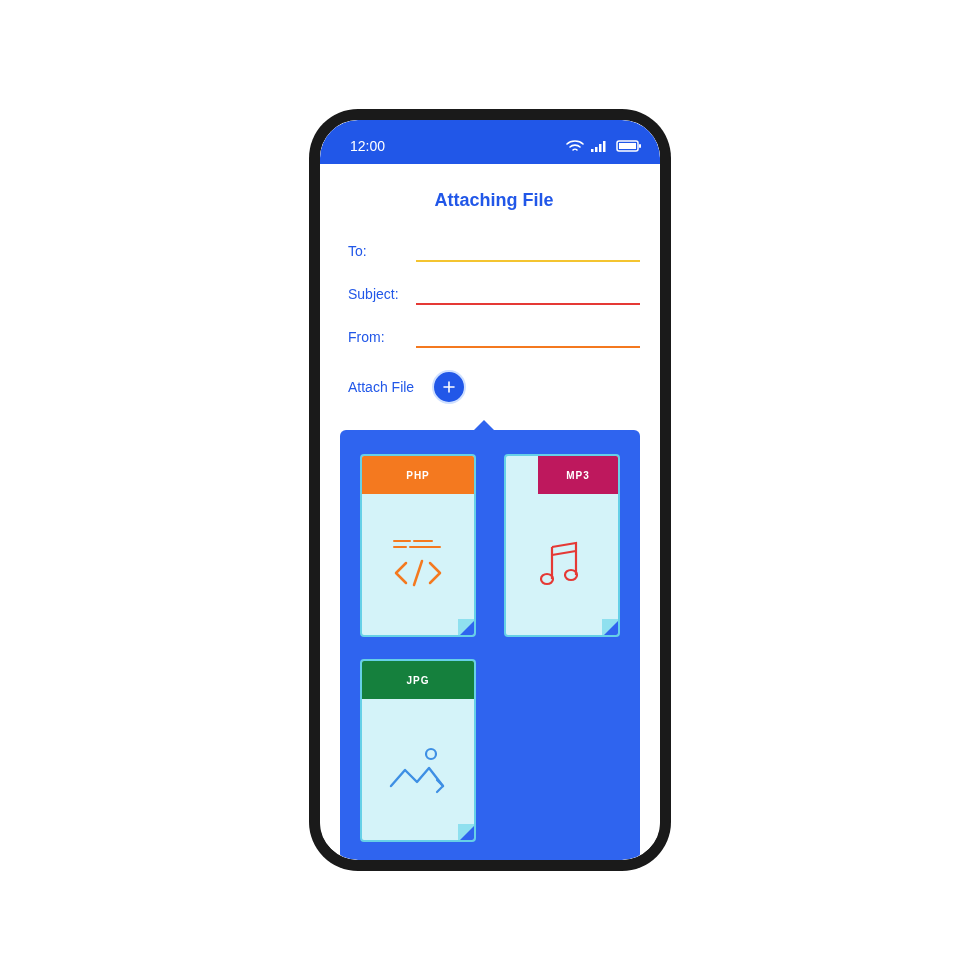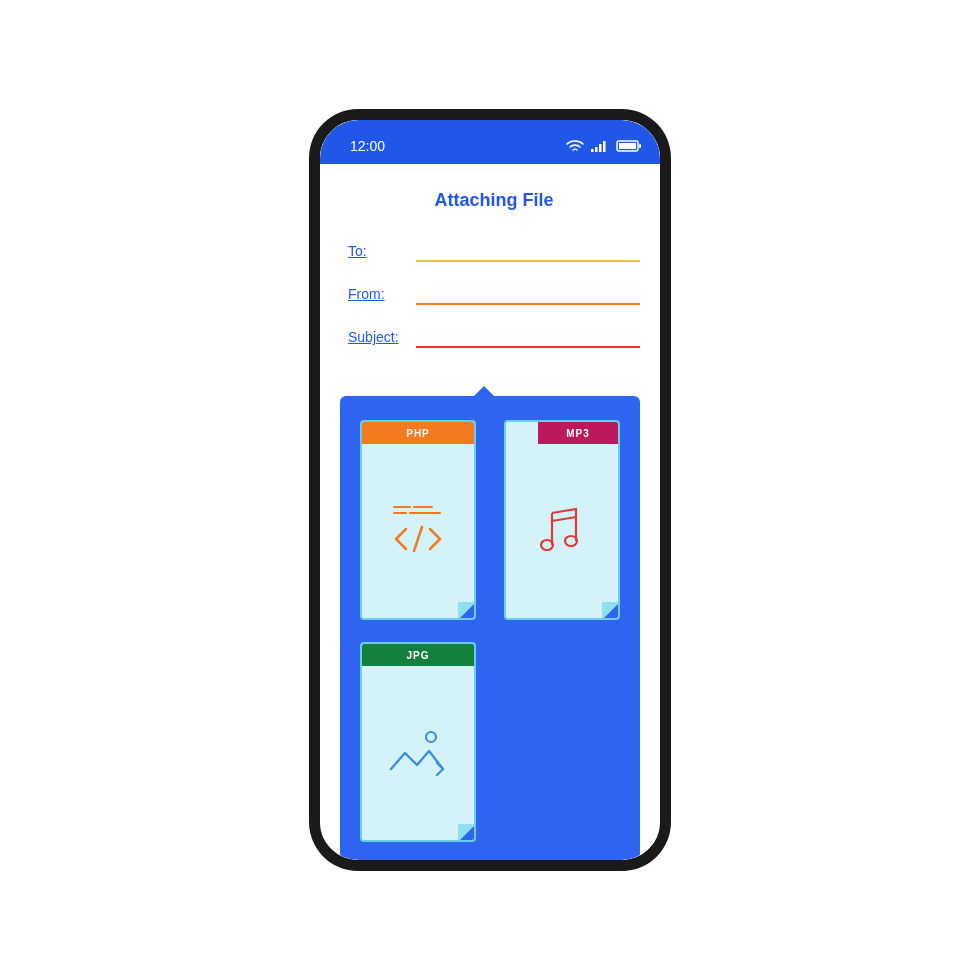--- a/index.html
+++ b/index.html
@@ -62,21 +62,20 @@
     align-items: flex-end;
     gap: 12px;
     margin-bottom: 22px;
   }
   .field-label {
     color: #2157e8;
     font-size: 14px;
     font-weight: 500;
     min-width: 56px;
     padding-bottom: 3px;
-    text-decoration: underline;
   }
   .field-input {
     flex: 1;
     border: none;
     border-bottom: 2px solid;
     outline: none;
     font-size: 13px;
     padding: 2px 0;
     background: transparent;
   }
@@ -141,21 +140,21 @@
     background: #d4f3f9;
     border: 2px solid #66d0e7;
     border-radius: 4px;
     position: relative;
     overflow: hidden;
     display: flex;
     flex-direction: column;
     cursor: pointer;
   }
   .file-head {
-    height: 22px;
+    height: 38px;
     color: #ffffff;
     font-size: 10px;
     font-weight: 700;
     letter-spacing: 1px;
     display: flex;
     align-items: center;
     justify-content: center;
   }
   .file-body {
     flex: 1;
@@ -214,29 +213,39 @@
 
     <div class="content">
       <div class="title">Attaching File</div>
 
       <div class="field-row">
         <span class="field-label">To:</span>
         <input class="field-input line-yellow" style="">
       </div>
 
       <div class="field-row">
+        <span class="field-label">Subject:</span>
+        <input class="field-input line-red" style="">
+      </div>
+
+      <div class="field-row">
         <span class="field-label">From:</span>
         <input class="field-input line-orange" style="">
       </div>
 
-      <div class="field-row">
-        <span class="field-label">Subject:</span>
-        <input class="field-input line-red" style="">
-      </div>
-
+      <div class="attach-row">
+        <span class="attach-label">Attach File</span>
+        <div class="add-btn">
+          <span>
+            <svg width="14" height="14" viewBox="0 0 14 14">
+              <path d="M7 2 V12 M2 7 H12" stroke="#fff" stroke-width="1.6" stroke-linecap="round"></path>
+            </svg>
+          </span>
+        </div>
+      </div>
     </div>
 
     <div class="panel-wrap">
       <div class="panel">
 
         <div class="file-card">
           <div class="file-head head-orange">PHP</div>
           <div class="file-body">
             <svg width="64" height="60" viewBox="0 0 64 60">
               <line x1="8" y1="6" x2="24" y2="6" stroke="#f4791f" stroke-width="2" stroke-linecap="round"></line>

